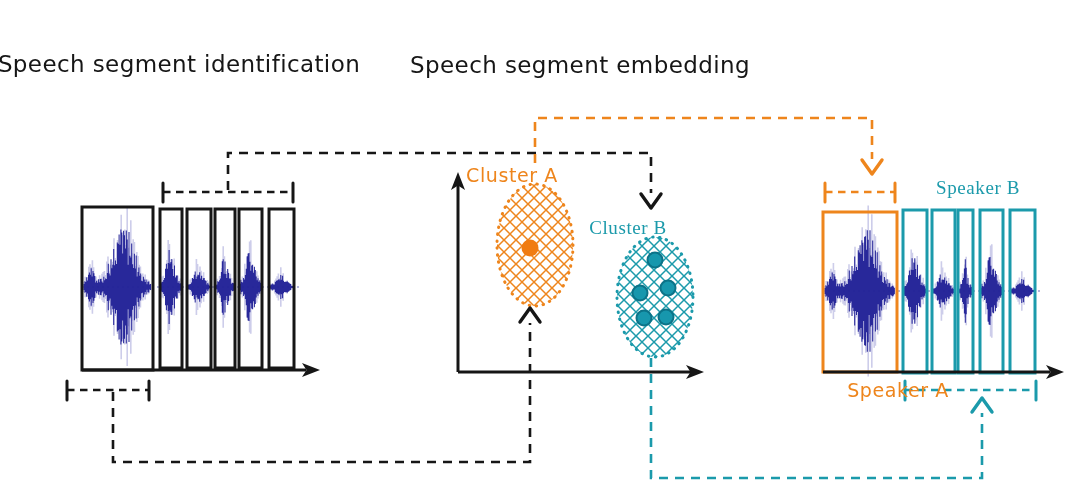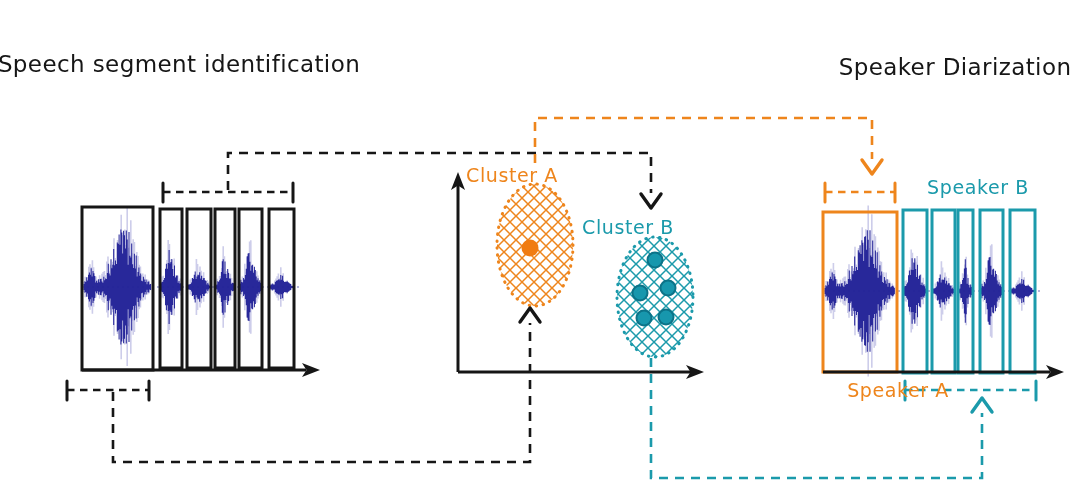--- a/index.html
+++ b/index.html
@@ -5,21 +5,21 @@
   html,body{margin:0;padding:0;background:#ffffff;}
   .canvas{
     position:relative;width:1080px;height:487px;background:#ffffff;
     font-family:"DejaVu Sans", sans-serif;overflow:hidden;
   }
   .canvas svg{position:absolute;left:0;top:0;}
   .label{position:absolute;transform:translateX(-50%);white-space:nowrap;line-height:1;}
   .title{font-size:23px;color:var(--ink);letter-spacing:.4px;}
   .tag{font-size:19px;letter-spacing:.6px;}
   .tag.orange{color:var(--orange);}
-  .tag.teal{color:var(--teal);}
+  .tag.teal{color:var(--teal);font-family:Liberation Serif, serif;}
   
   .s-ink{stroke:var(--ink);}   .f-ink{fill:var(--ink);}
   .s-orange{stroke:var(--orange);}
   .s-teal{stroke:var(--teal);}
   .boxline{fill:none;stroke-width:3;}
   .axis{fill:none;stroke-width:3;}
   .dash{fill:none;stroke-width:2.6;stroke-dasharray:9 7;}
   .bracket{fill:none;stroke-width:2.4;stroke-dasharray:7.5 5.5;}
   .tick{fill:none;stroke-width:3;stroke-linecap:round;}
   .chev{fill:none;stroke-width:3.4;stroke-linecap:round;stroke-linejoin:round;}
@@ -170,19 +170,19 @@
       <path class="dash s-orange" d="M535,163 V118 H872 V159"></path>
       <path class="chev s-orange" d="M862,160 L872,174 L882,160"></path>
     </g>
     <g>
       <path class="dash s-teal" d="M651,358 V478 H982 V413"></path>
       <path class="chev s-teal" d="M972,412 L982,398 L992,412"></path>
     </g>
   </svg>
 
   <span class="label title" style="left:179px;top:53px">Speech segment identification</span>
-  <span class="label title" style="left:955px;top:56px">Speaker Diarization</span>
+  <span class="label title" style="left:580px;top:54px">Speech segment embedding</span>
 
   <span class="label tag orange" style="left:512px;top:166px">Cluster A</span>
   <span class="label tag teal" style="left:628px;top:218px">Cluster B</span>
   <span class="label tag teal" style="left:978px;top:178px">Speaker B</span>
   <span class="label tag orange" style="left:898px;top:381px">Speaker A</span>
 </div>
 
 </body></html>

